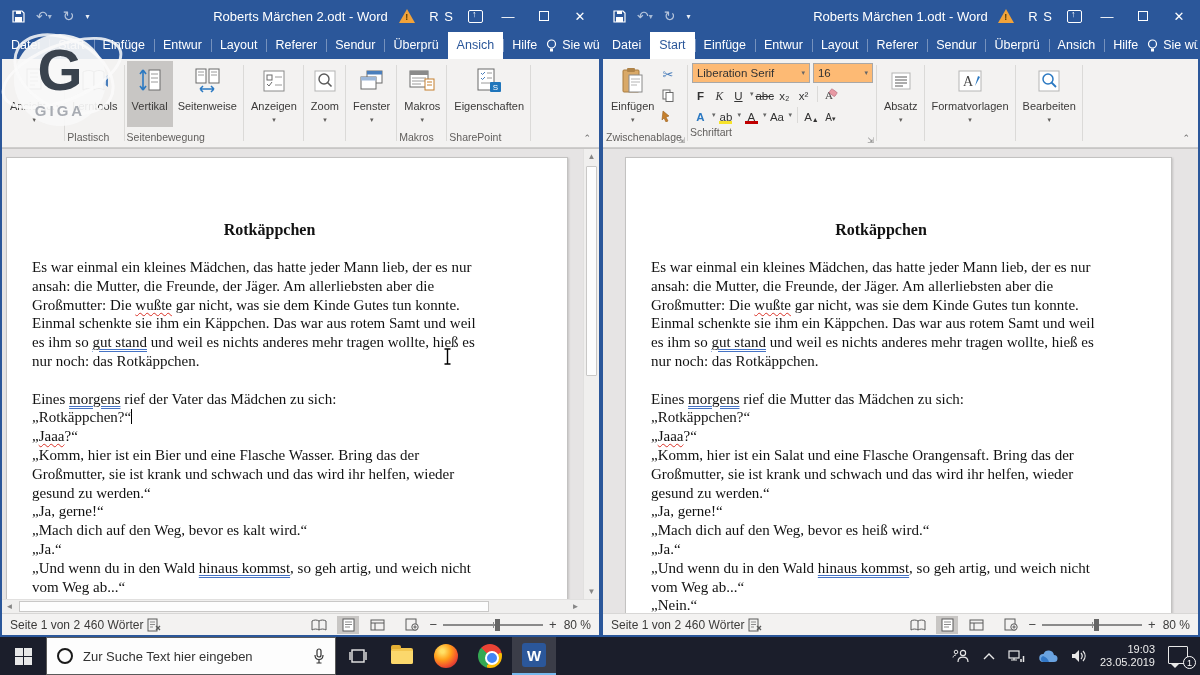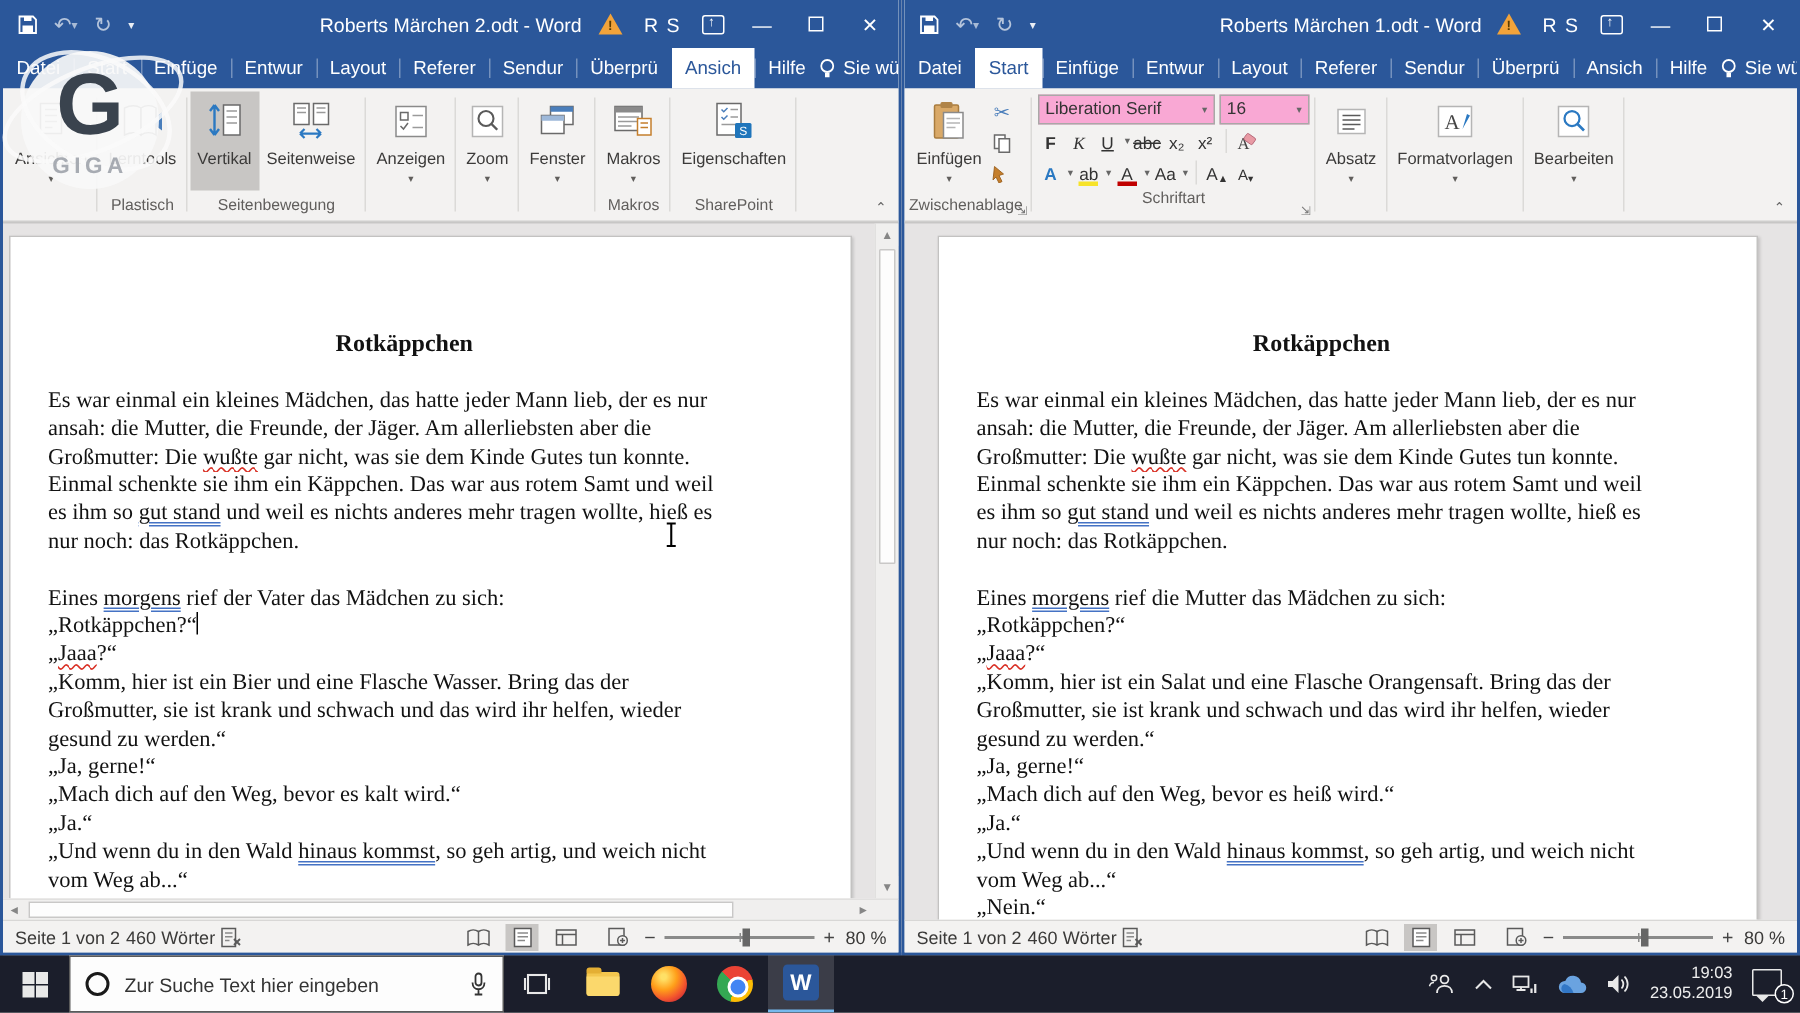--- a/index.html
+++ b/index.html
@@ -31,29 +31,29 @@
   .tab + .tab::before { content:""; position:absolute; left:0; top:7px; height:13px; width:1px; background:rgba(255,255,255,.35); }
   .tab.active { background:#fff; color:#2b579a; }
   .tellme-grp { margin-left:auto; display:flex; align-items:center; gap:5px; padding-right:4px; }
   .tellme-grp .lbl { line-height:27px; white-space:nowrap; }
 
   
   .ribbon { height:89px; background:#f3f2f1; border-bottom:1px solid #cfcecd; display:flex; padding:2px 0 0 1px; flex:none; position:relative; }
   .rgroup { display:flex; flex-direction:column; position:relative; padding:0 2px; }
   .rgroup::after { content:""; position:absolute; right:0; top:4px; bottom:6px; width:1px; background:#dbdad8; }
   .ritems { display:flex; flex:1; align-items:flex-start; }
-  .glabel { height:17px; font-size:10.5px; color:#605e5c; text-align:center; line-height:14px; position:relative; white-space:nowrap; }
+  .glabel { height:17px; font-size:10.5px; color:#605e5c; line-height:14px; position:relative; white-space:nowrap; }
   .bigbtn { display:flex; flex-direction:column; align-items:center; padding:4px 5px 0; font-size:11px; color:#3b3a39; line-height:12px; text-align:center; height:66px; white-space:nowrap; }
   .bigbtn.sel { background:#c8c6c4; }
   .bicon { height:32px; display:flex; align-items:center; justify-content:center; margin-bottom:3px; }
   .dd { font-size:7px; color:#605e5c; margin-top:2px; }
   .launcher { position:absolute; right:3px; bottom:2px; font-size:8px; color:#777; }
   .rib-collapse { position:absolute; right:8px; bottom:4px; font-size:9px; color:#666; }
 
-  .combo { background:#f9a8d4; border:1px solid #a9a8a7; height:20px; font-size:11.5px; color:#333; display:flex; align-items:center; padding:0 4px; white-space:nowrap; }
+  .combo { background:#fdba74; border:1px solid #a9a8a7; height:20px; font-size:11.5px; color:#333; display:flex; align-items:center; padding:0 4px; white-space:nowrap; }
   .combo .ca { margin-left:auto; font-size:7px; color:#666; padding-left:5px; }
   .srow { display:flex; align-items:center; gap:2px; height:21px; }
   .sbtn { min-width:17px; height:18px; display:flex; align-items:flex-end; justify-content:center; font-size:11.5px; color:#333; padding-bottom:1px; position:relative; }
   .sb-dd { font-size:7px; color:#666; margin-left:1px; }
   .u-line { text-decoration:underline; }
   .it { font-style:italic; font-family:"Liberation Serif",serif; }
   .bld { font-weight:bold; }
   .strike { text-decoration:line-through; }
   .clrbar { position:absolute; left:2px; right:2px; bottom:0; height:3px; }
   .vsep { width:1px; height:16px; background:#dbdad8; margin:0 3px; }

